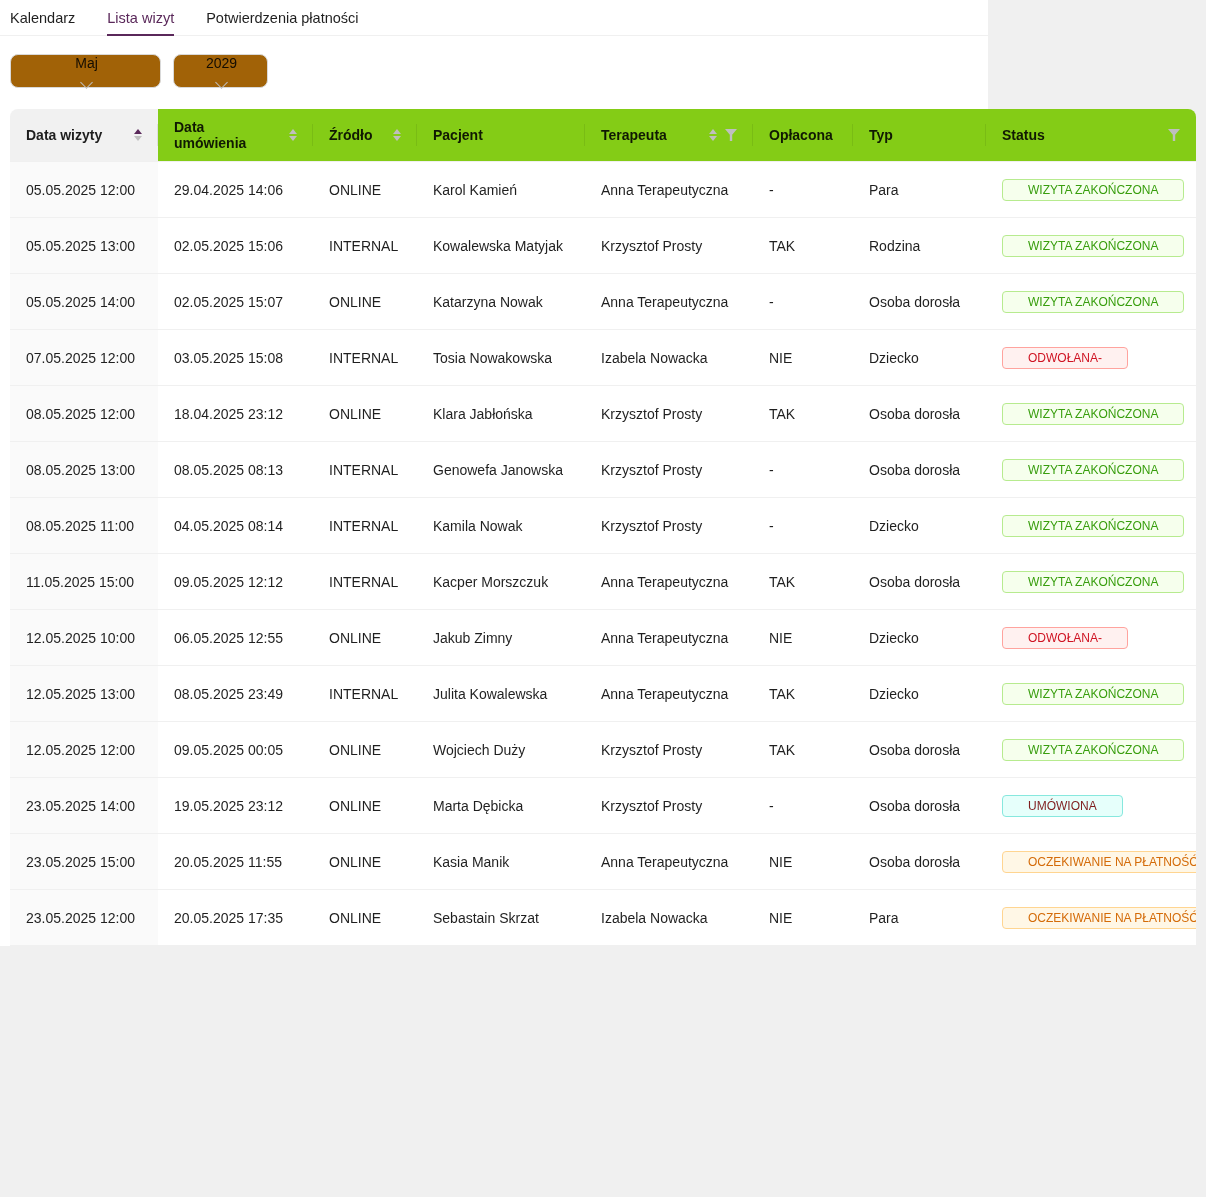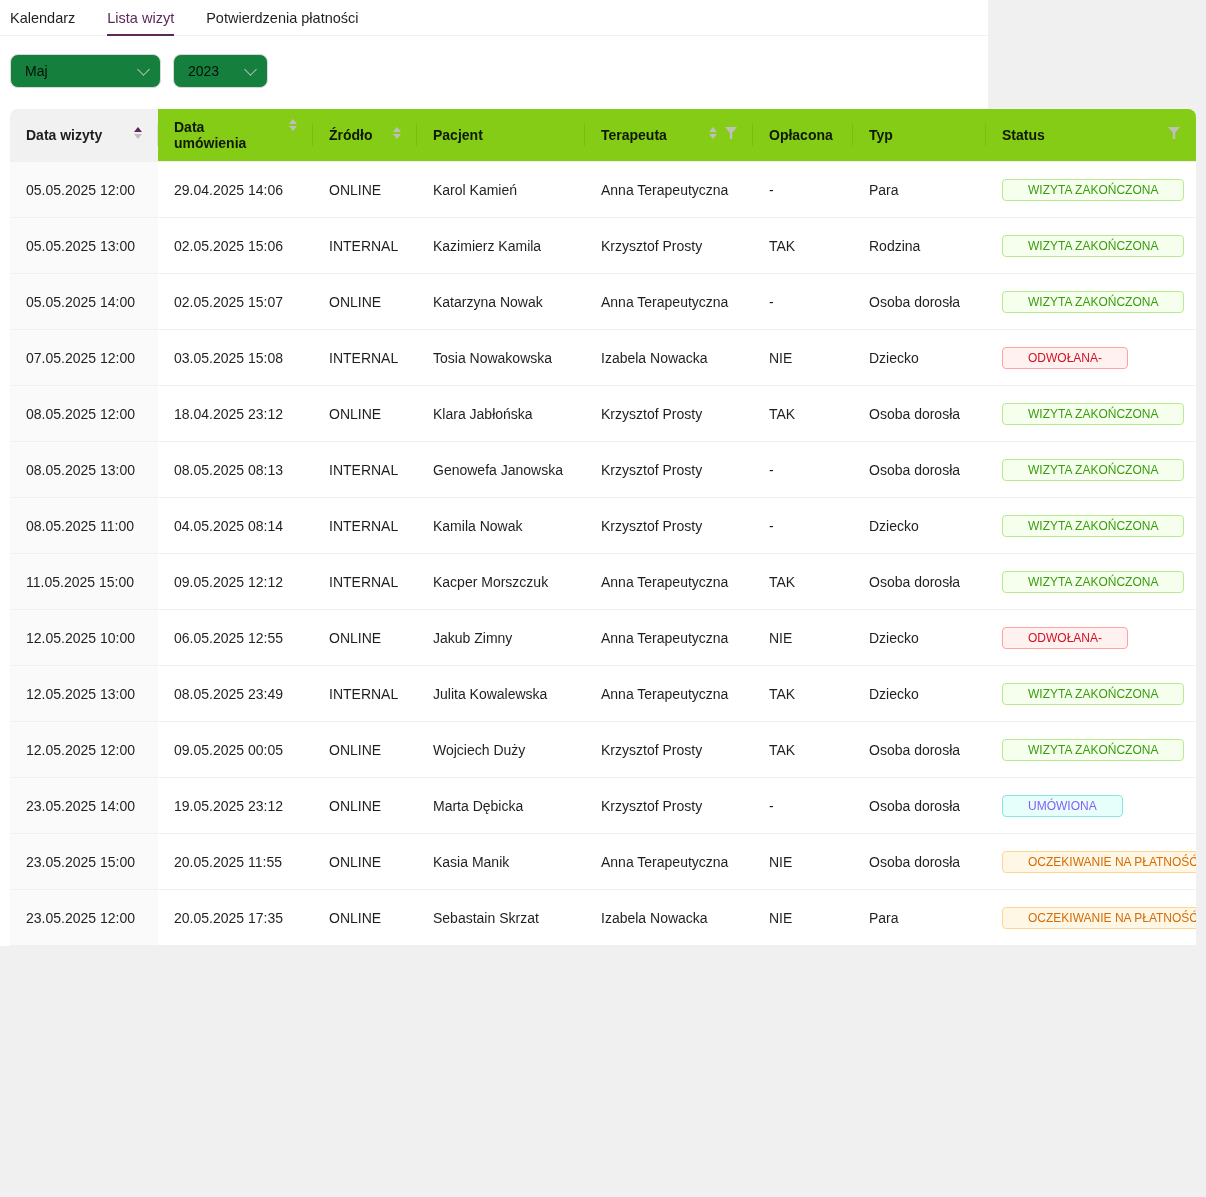--- a/index.html
+++ b/index.html
@@ -18,23 +18,23 @@
   .tab { padding:10px 0 9px 0; cursor:pointer; font-size:14.5px; position:relative; }
   .tab.active { color:var(--accent); }
   .tab.active::after {
     content:""; position:absolute; left:0; right:0; bottom:-1px; height:2px;
     background:var(--accent);
   }
 
   
   .filters { display:flex; gap:12px; padding:18px 10px 0 10px; background:#fff; }
   .select {
-    height:34px; border:1px solid #d9d9d9; border-radius:8px; background:#15803d;
+    height:34px; border:1px solid #d9d9d9; border-radius:8px; background:#a16207;
     display:flex; align-items:center; justify-content:space-between;
-    padding:0 12px 0 14px; cursor:pointer;
+    padding:0 12px 0 14px; cursor:pointer;flex-direction:column;
   }
   .select.month { width:151px; }
   .select.year  { width:95px;  }
   .chevron {
     width:9px; height:9px; margin-top:-4px;
     border-right:1.6px solid #bfbfbf; border-bottom:1.6px solid #bfbfbf;
     transform:rotate(45deg);
   }
 
   
@@ -47,21 +47,21 @@
     background:#84cc16; height:53px; text-align:left; font-weight:700; font-size:14px;
     padding:0 16px; position:relative; border-bottom:1px solid #f0f0f0; cursor:pointer;
   }
   thead th.sorted { background:#f1f1f1; }
   thead th:first-child { border-top-left-radius:8px; }
   thead th:last-child  { border-top-right-radius:8px; }
   thead th:not(:last-child)::after {
     content:""; position:absolute; right:0; top:50%; transform:translateY(-50%);
     width:1px; height:22px; background:rgba(0,0,0,0.08);
   }
-  .hcell { display:flex; align-items:flex-start; justify-content:space-between; gap:20px; }
+  .hcell { display:flex; align-items:center; justify-content:space-between; gap:20px; }
   .hicons { display:flex; align-items:center; gap:8px; }
 
   .sorter { display:inline-flex; flex-direction:column; align-items:center; gap:2px; }
   .caret-up {
     width:0; height:0; border-left:4.5px solid transparent; border-right:4.5px solid transparent;
     border-bottom:5.5px solid #bfbfbf;
   }
   .caret-down {
     width:0; height:0; border-left:4.5px solid transparent; border-right:4.5px solid transparent;
     border-top:5.5px solid #bfbfbf;
@@ -94,21 +94,21 @@
     <div class="tab active">Lista wizyt</div>
     <div class="tab">Potwierdzenia płatności</div>
   </div>
 
   <div class="filters">
     <div class="select month">
       <span>Maj</span>
       <span class="chevron"></span>
     </div>
     <div class="select year">
-      <span>2023</span>
+      <span>2029</span>
       <span class="chevron"></span>
     </div>
   </div>
 
   <div class="table-wrap">
     <table>
       <colgroup>
         <col class="c1">
           <col class="c2">
           <col class="c3">
@@ -193,21 +193,21 @@
     <td>Para</td>
     <td>
       <span class="badge" style="color: rgb(56, 158, 13); background: rgb(246, 255, 237); border-color: rgb(183, 235, 143);">WIZYTA ZAKOŃCZONA</span>
     </td>
   </tr>
 
   <tr>
     <td class="sorted">05.05.2025 13:00</td>
     <td>02.05.2025 15:06</td>
     <td>INTERNAL</td>
-    <td>Kazimierz Kamila</td>
+    <td>Kowalewska Matyjak</td>
     <td>Krzysztof Prosty</td>
     <td>TAK</td>
     <td>Rodzina</td>
     <td>
       <span class="badge" style="color: rgb(56, 158, 13); background: rgb(246, 255, 237); border-color: rgb(183, 235, 143);">WIZYTA ZAKOŃCZONA</span>
     </td>
   </tr>
 
   <tr>
     <td class="sorted">05.05.2025 14:00</td>
@@ -330,21 +330,21 @@
 
   <tr>
     <td class="sorted">23.05.2025 14:00</td>
     <td>19.05.2025 23:12</td>
     <td>ONLINE</td>
     <td>Marta Dębicka</td>
     <td>Krzysztof Prosty</td>
     <td>-</td>
     <td>Osoba dorosła</td>
     <td>
-      <span class="badge" style="color: #8b5cf6; background: rgb(230, 255, 251); border-color: rgb(135, 232, 222);">UMÓWIONA</span>
+      <span class="badge" style="color: #7f1d1d; background: rgb(230, 255, 251); border-color: rgb(135, 232, 222);">UMÓWIONA</span>
     </td>
   </tr>
 
   <tr>
     <td class="sorted">23.05.2025 15:00</td>
     <td>20.05.2025 11:55</td>
     <td>ONLINE</td>
     <td>Kasia Manik</td>
     <td>Anna Terapeutyczna</td>
     <td>NIE</td>

